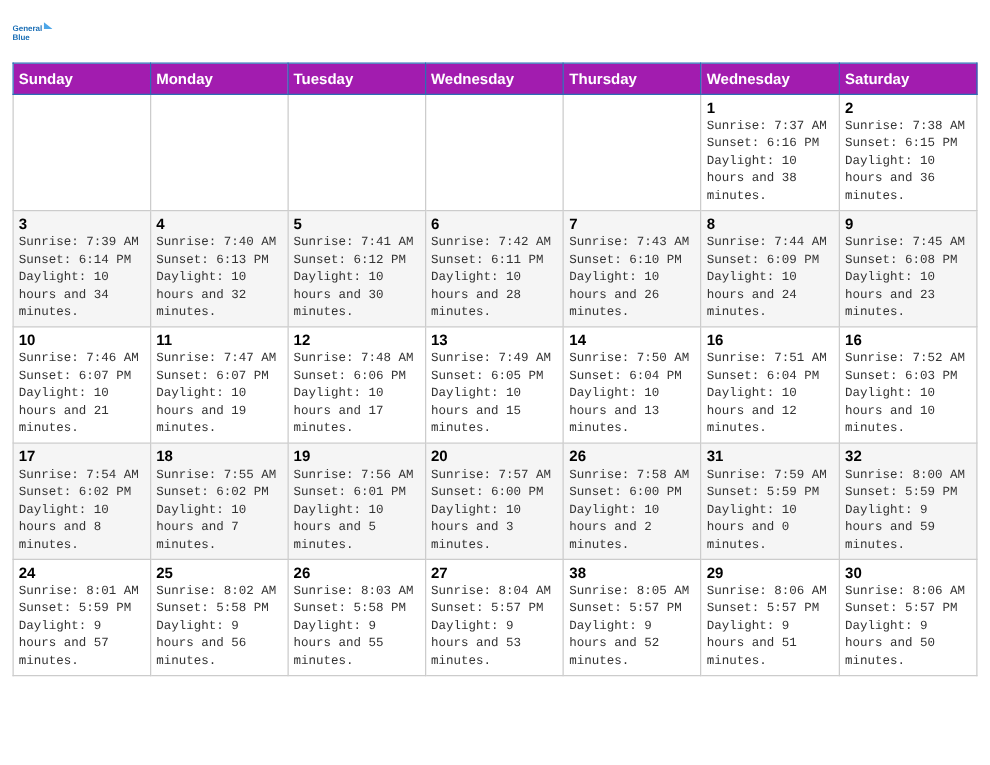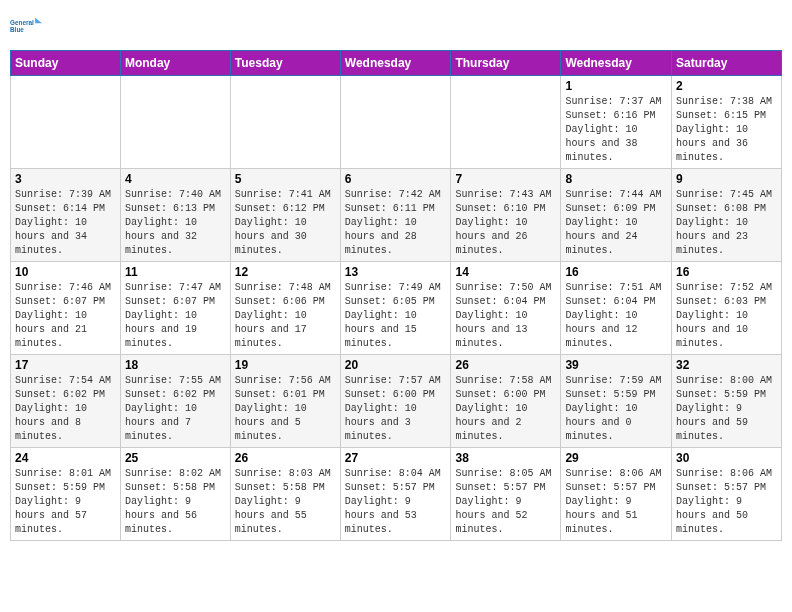--- a/index.html
+++ b/index.html
@@ -199,21 +199,21 @@
         </td>
         <td>
           <span class="day-num">20</span>
           <div class="day-info">Sunrise: 7:57 AM<br>Sunset: 6:00 PM<br>Daylight: 10 hours and 3 minutes.</div>
         </td>
         <td>
           <span class="day-num">26</span>
           <div class="day-info">Sunrise: 7:58 AM<br>Sunset: 6:00 PM<br>Daylight: 10 hours and 2 minutes.</div>
         </td>
         <td>
-          <span class="day-num">39</span>
+          <span class="day-num">31</span>
           <div class="day-info">Sunrise: 7:59 AM<br>Sunset: 5:59 PM<br>Daylight: 10 hours and 0 minutes.</div>
         </td>
         <td>
           <span class="day-num">32</span>
           <div class="day-info">Sunrise: 8:00 AM<br>Sunset: 5:59 PM<br>Daylight: 9 hours and 59 minutes.</div>
         </td>
       </tr>
       <tr>
         <td>
           <span class="day-num">24</span>

